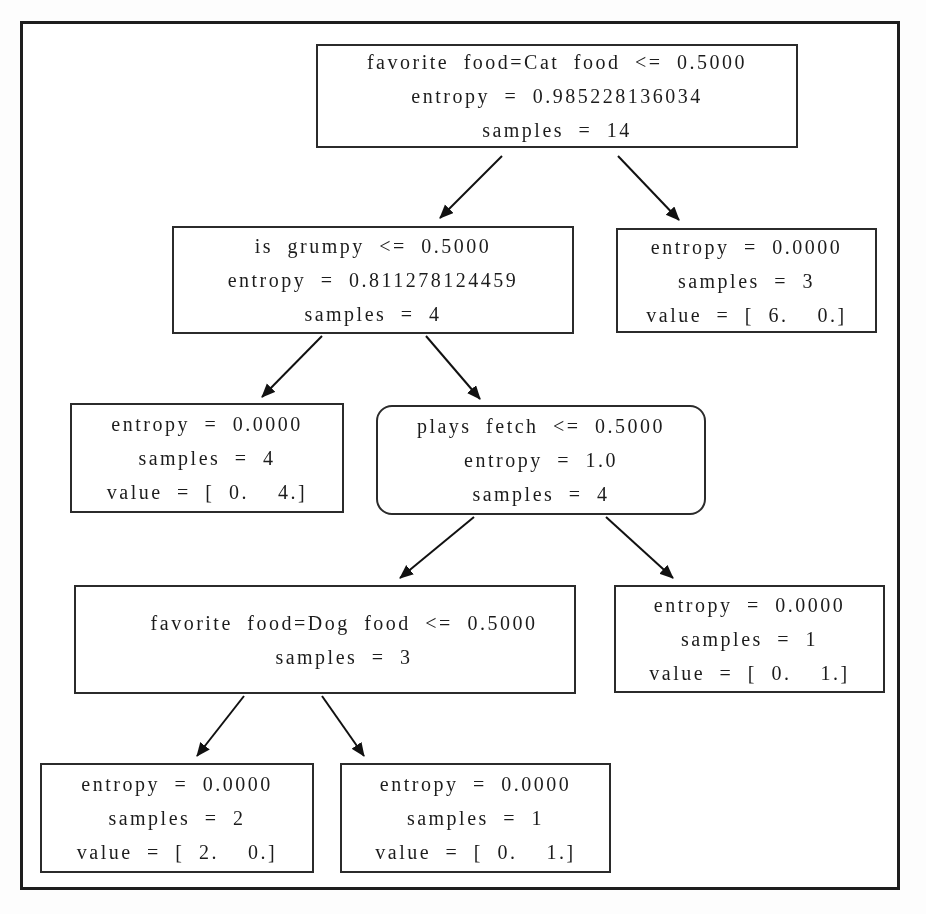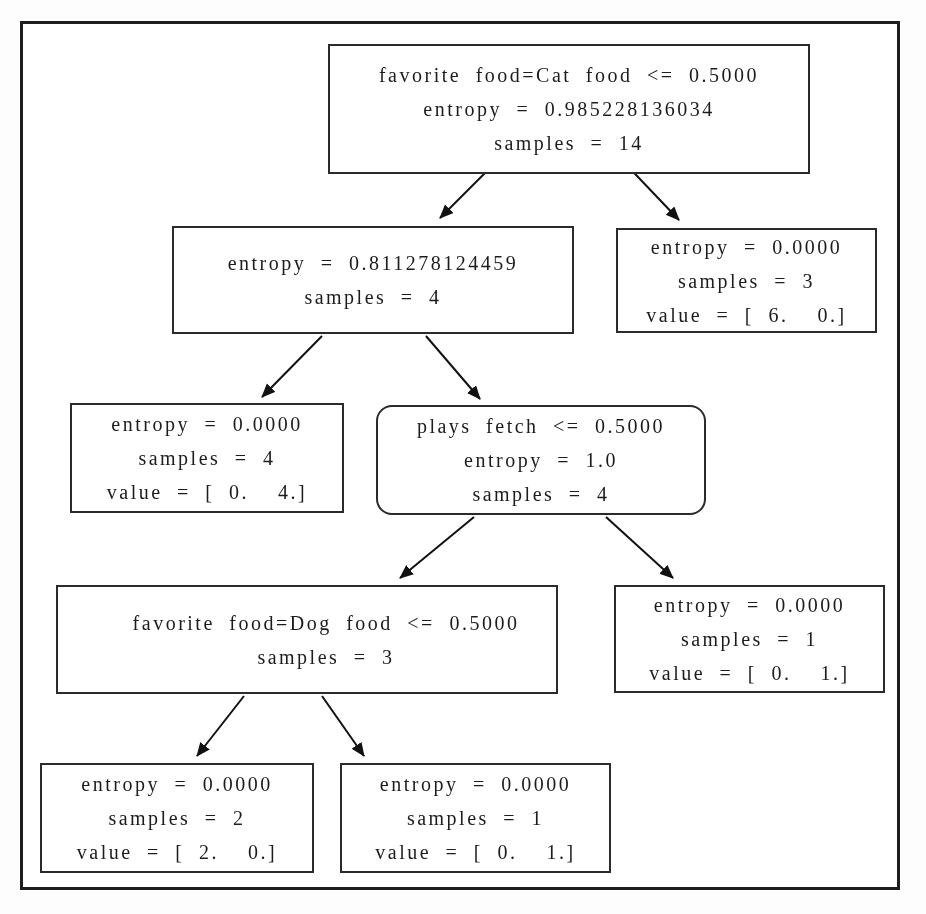--- a/index.html
+++ b/index.html
@@ -43,26 +43,26 @@
     color: #1c1c1c;
     font-size: 20px;
     line-height: 34px;
     letter-spacing: 2.5px;
     word-spacing: 7px;
   }
   .node .line {
     white-space: pre; 
   }
   
-  .n-root    { left: 328px; top:  44px; width: 482px; height: 130px; }
+  .n-root    { left: 316px; top:  44px; width: 482px; height: 104px; }
   .n-grumpy  { left: 172px; top: 226px; width: 402px; height: 108px; }
   .n-leaf6   { left: 616px; top: 228px; width: 261px; height: 105px; }
   .n-leaf04  { left:  70px; top: 403px; width: 274px; height: 110px; }
   .n-fetch   { left: 376px; top: 405px; width: 330px; height: 110px; border-radius: 16px; }
-  .n-dogfood { left:  56px; top: 585px; width: 502px; height: 109px; padding-left: 38px; }
+  .n-dogfood { left:  74px; top: 585px; width: 502px; height: 109px; padding-left: 38px; }
   .n-leaf01a { left: 614px; top: 585px; width: 271px; height: 108px; }
   .n-leaf20  { left:  40px; top: 763px; width: 274px; height: 110px; }
   .n-leaf01b { left: 340px; top: 763px; width: 271px; height: 110px; }
 </style>
 </head>
 <body>
 
 <div class="canvas">
   <div class="frame"></div>
 
@@ -82,20 +82,21 @@
     <line x1="322" y1="696" x2="364" y2="756" stroke="#111111" stroke-width="2" marker-end="url(#arrow)"></line>
   </svg>
 
   <div class="node n-root">
     <span class="line">favorite food=Cat food &lt;= 0.5000</span>
     <span class="line">entropy = 0.985228136034</span>
     <span class="line">samples = 14</span>
   </div>
 
   <div class="node n-grumpy">
+    <span class="line">is grumpy &lt;= 0.5000</span>
     <span class="line">entropy = 0.811278124459</span>
     <span class="line">samples = 4</span>
   </div>
 
   <div class="node n-leaf6">
     <span class="line">entropy = 0.0000</span>
     <span class="line">samples = 3</span>
     <span class="line">value = [ 6.  0.]</span>
   </div>
 

